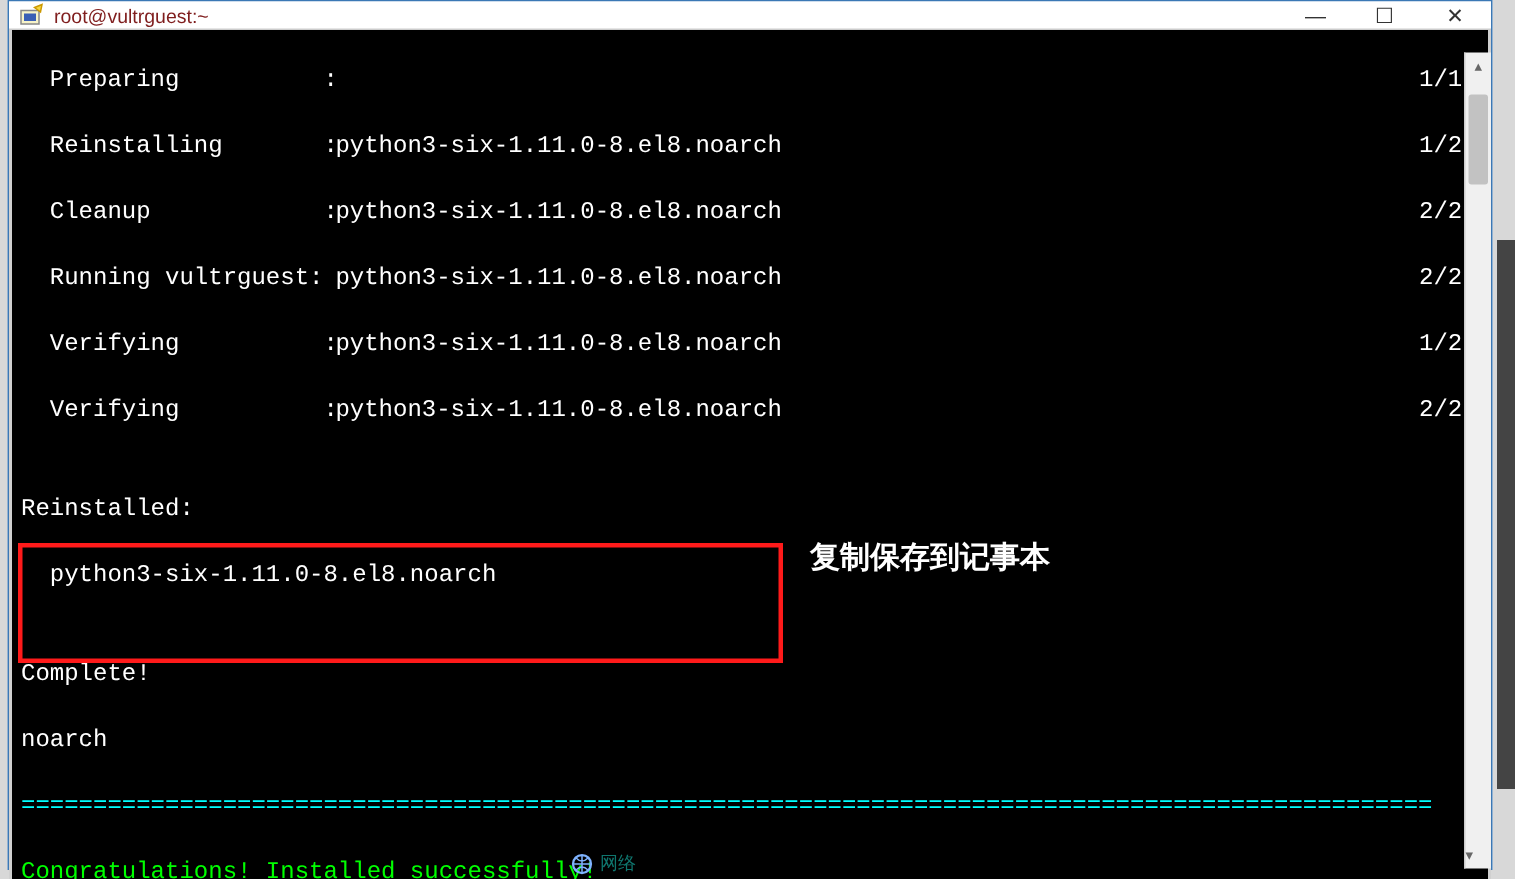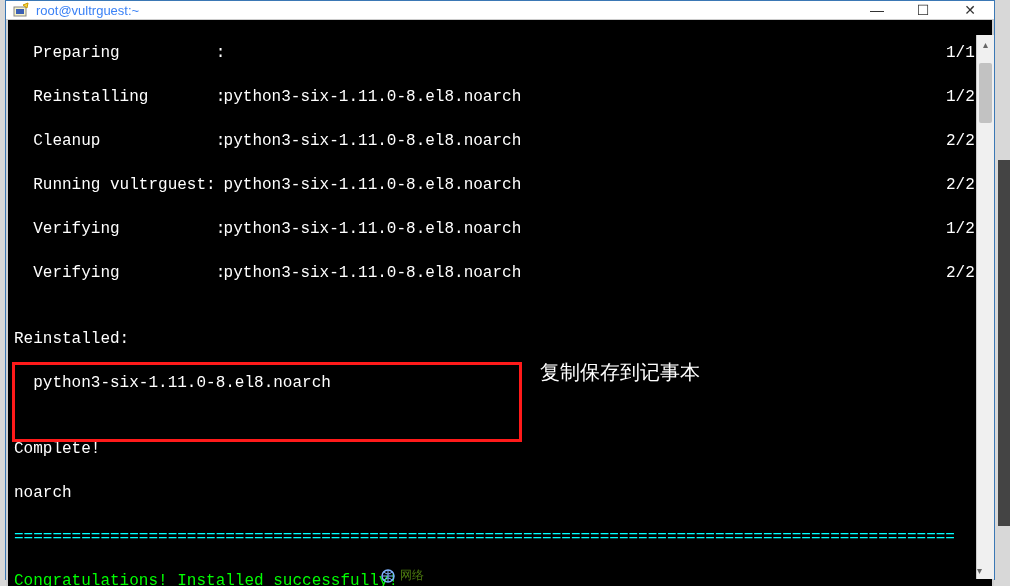--- a/index.html
+++ b/index.html
@@ -14,21 +14,21 @@
     width: 990px; height: 580px;
     background: #fff; border: 1px solid #3b78b5;
     display: flex; flex-direction: column;
   }
   .titlebar {
     height: 34px; background: #fff;
     display: flex; align-items: center;
     border-bottom: 1px solid #ccc;
   }
   .app-icon { margin: 0 6px; display: flex; align-items: center; }
-  .title-text { flex: 1; font-size: 13px; color: #3b82f6; }
+  .title-text { flex: 1; font-size: 13px; color: #7f1d1d; }
   .win-controls { display: flex; height: 100%; }
   .win-btn {
     width: 46px; display: flex; align-items: center; justify-content: center;
     font-size: 14px; color: #333;
   }
   .win-btn.close { width: 48px; }
   .terminal {
     flex: 1; background: #000;
     font-family: "Courier New", monospace;
     font-size: 16px; color: #fff;
@@ -50,27 +50,27 @@
   .sb-arrow { height: 18px; display: flex; align-items: center; justify-content: center; font-size: 10px; color: #666; }
   .sb-track { position: absolute; top: 18px; bottom: 18px; left: 0; right: 0; }
   .sb-thumb { position: absolute; left: 2px; right: 2px; top: 10px; height: 60px; background: #c2c2c2; border-radius: 2px; }
   .sb-bottom { position: absolute; bottom: 0; }
   .redbox {
     position: absolute; border: 3px solid #ff1a1a;
     pointer-events: none;
   }
   .annotation {
     position: absolute; color: #fff; font-family: "Microsoft YaHei","SimHei",sans-serif;
-    font-size: 20px; font-weight: normal; line-height: 28px;
+    font-size: 20px; font-weight: bold; line-height: 28px;
     pointer-events: none;
   }
   .bg-strip-right { position: absolute; right: 0; top: 160px; bottom: 60px; width: 12px; background: #444; }
   .taskbar-label {
     position: absolute; left: 380px; bottom: 2px;
-    font-size: 12px; color: #4d7c0f; 
+    font-size: 12px; color: #0f766e; 
     font-family: "Microsoft YaHei",sans-serif;
     display: flex; align-items: center; gap: 4px;
   }
 </style>
 </head>
 <body>
 
 <div class="bg-strip-right"></div>
 
 <div class="window">

